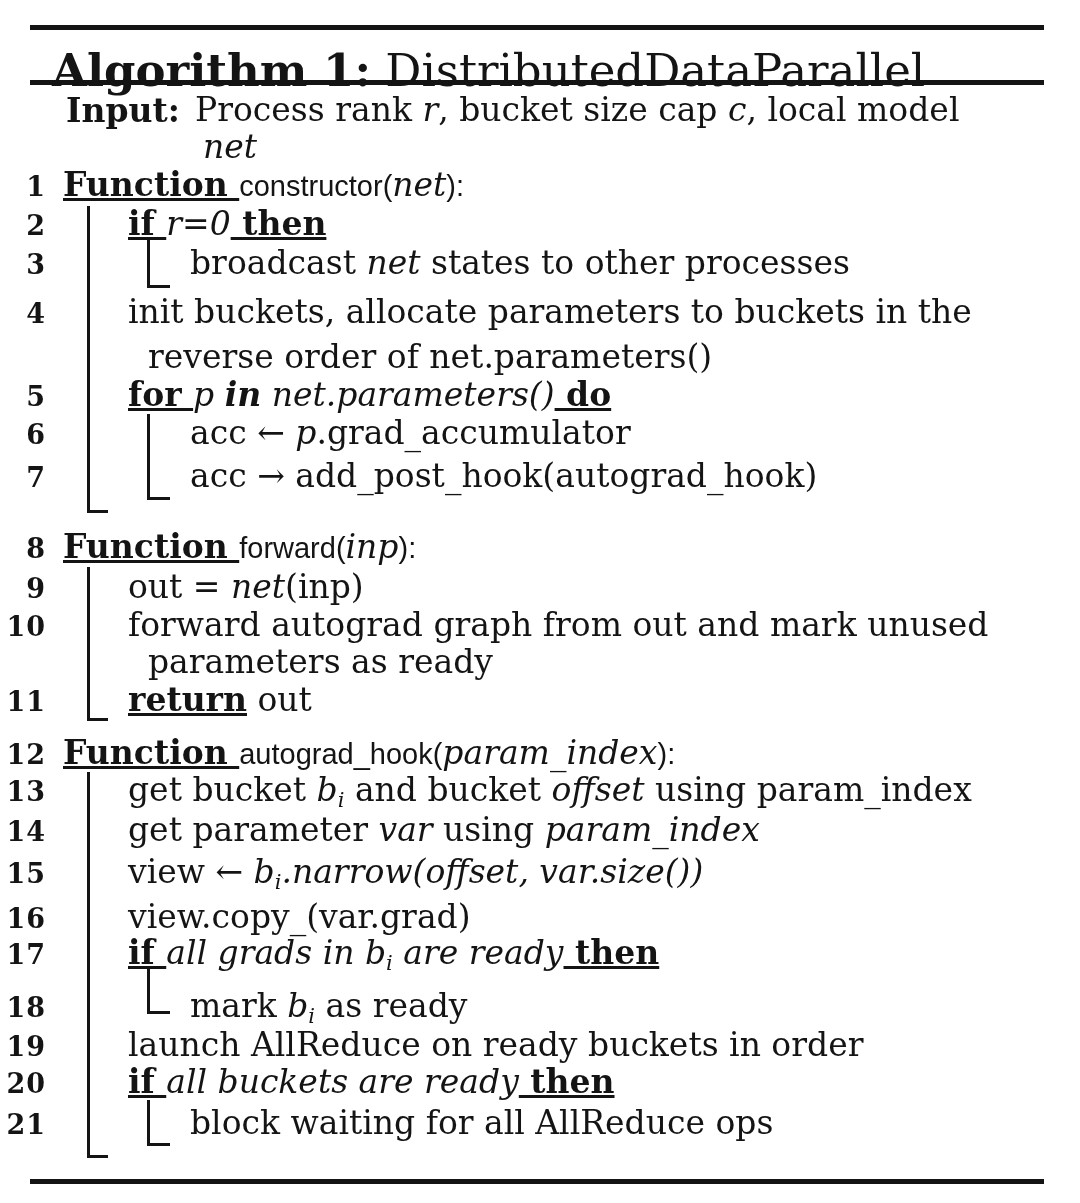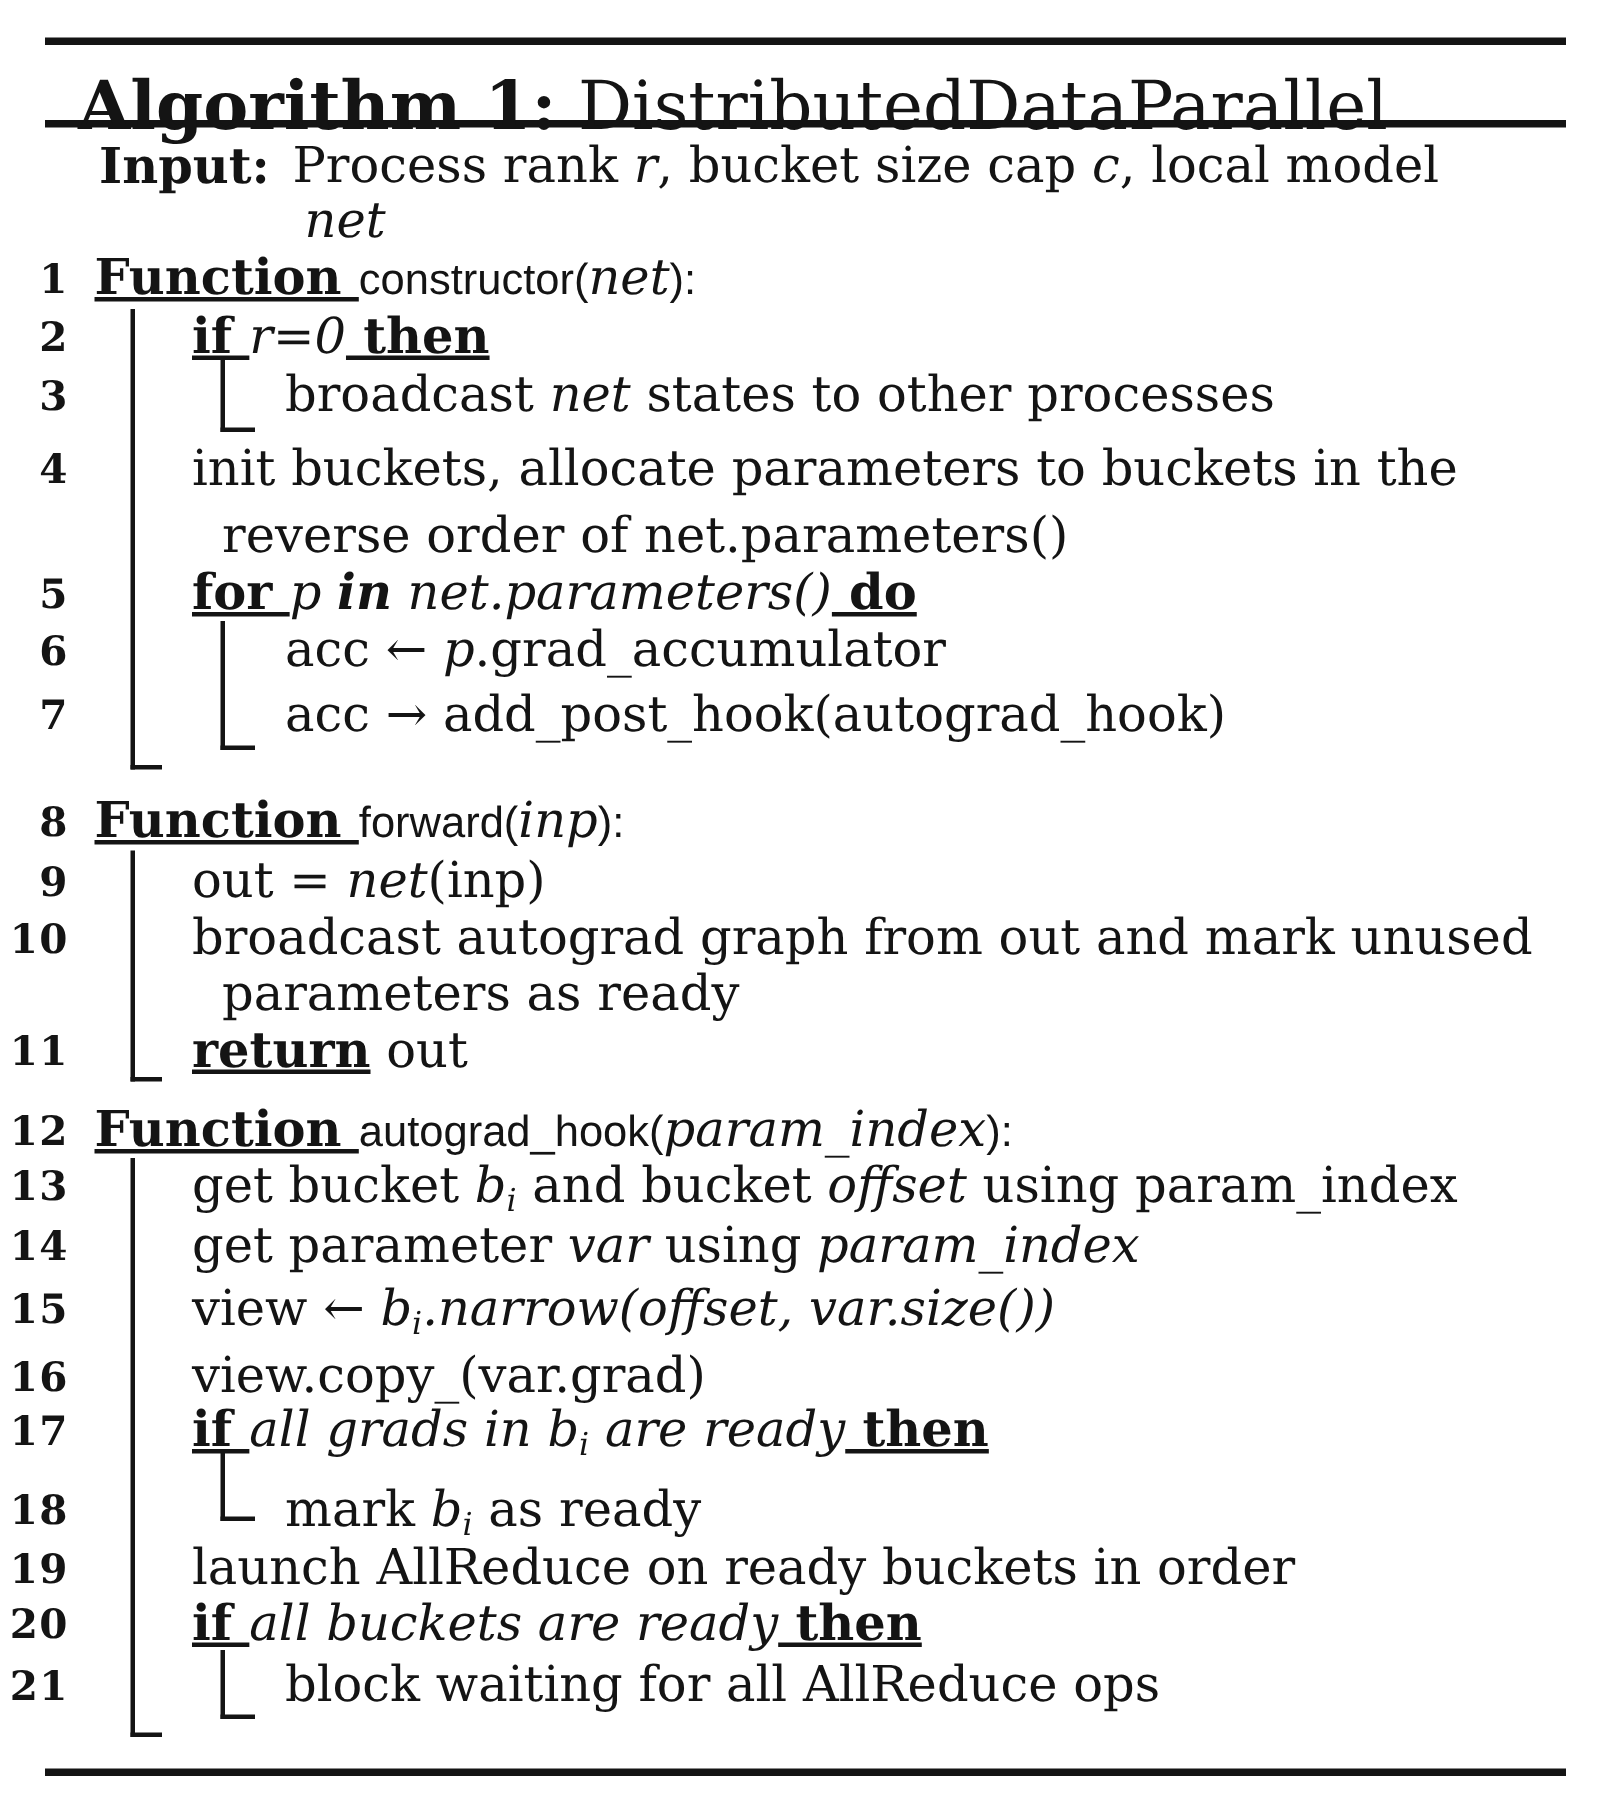--- a/index.html
+++ b/index.html
@@ -84,21 +84,21 @@
       <div class="row" style="top: 528px;">
         <span class="num">8</span>
         <span class="body" style="left: 63px;"><span class="bold">Function </span><span class="mono">forward(</span><span class="ital">inp</span><span class="mono">):</span></span>
       </div>
       <div class="row" style="top: 568px;">
         <span class="num">9</span>
         <span class="body" style="left: 128px;"><span>out = </span><span class="ital">net</span><span>(inp)</span></span>
       </div>
       <div class="row" style="top: 606px;">
         <span class="num">10</span>
-        <span class="body" style="left: 128px;"><span>broadcast autograd graph from out and mark unused</span></span>
+        <span class="body" style="left: 128px;"><span>forward autograd graph from out and mark unused</span></span>
       </div>
       <div class="row" style="top: 643px;">
         <span class="body" style="left: 148px;"><span>parameters as ready</span></span>
       </div>
       <div class="row" style="top: 681px; padding-left: 10px;">
         <span class="num">11</span>
         <span class="body" style="left: 128px;"><span class="bold">return</span><span> out</span></span>
       </div>
       <div class="row" style="top: 734px;">
         <span class="num">12</span>

